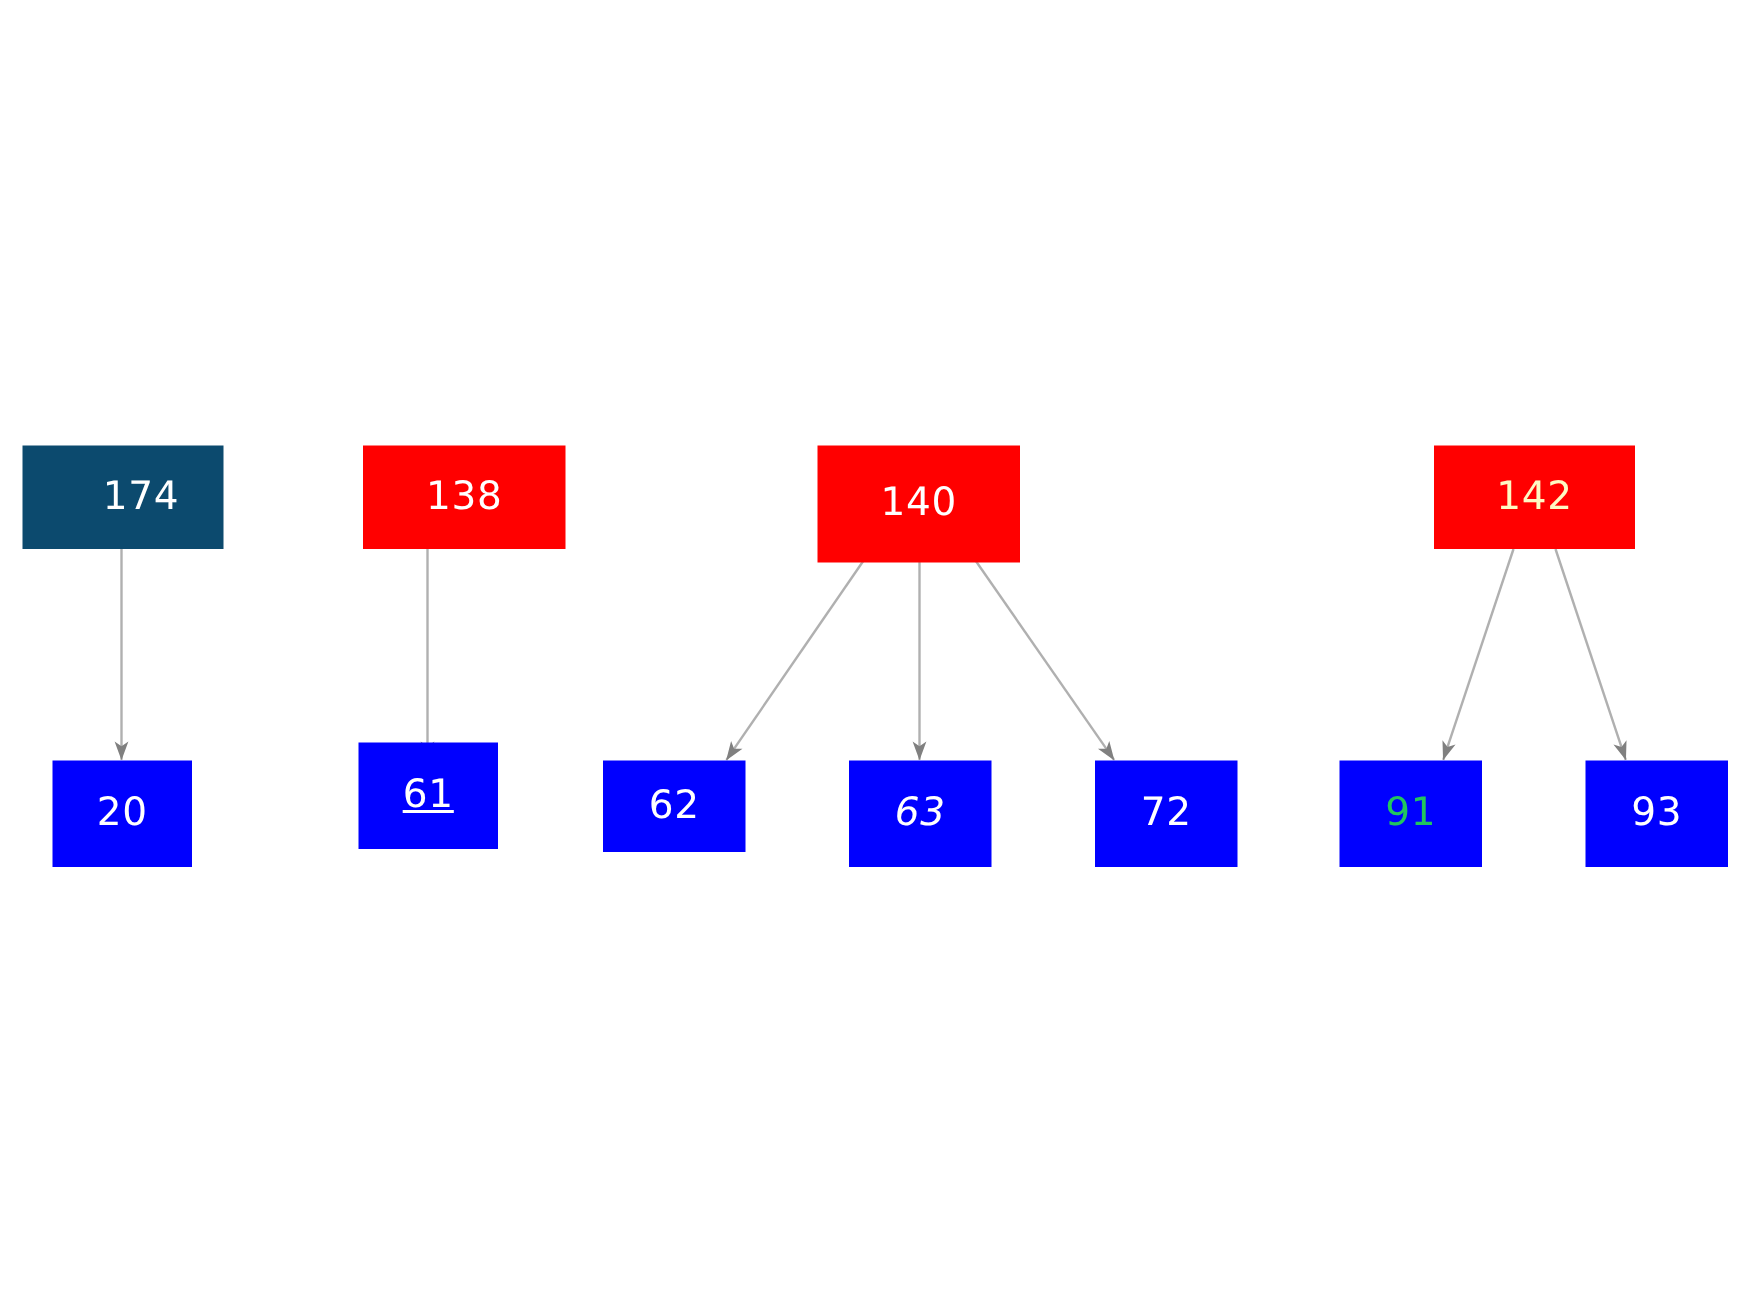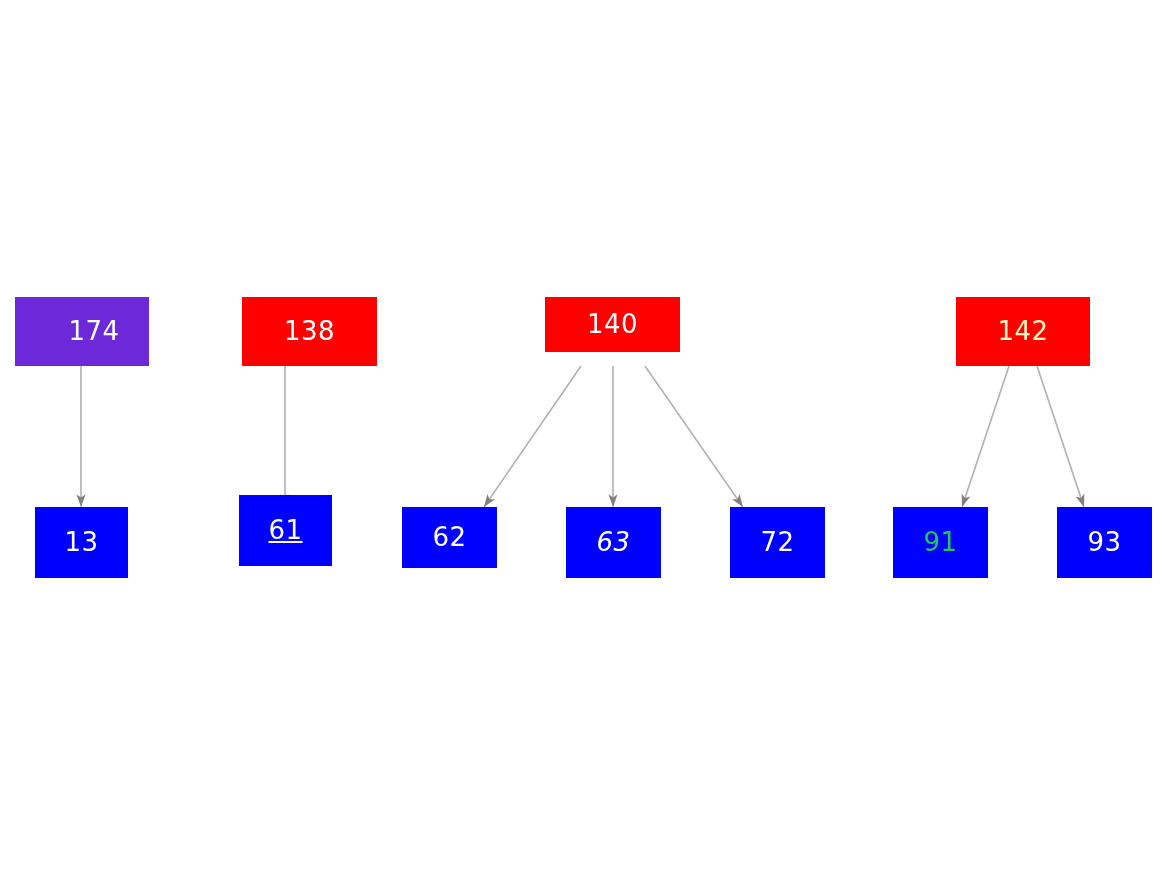--- a/index.html
+++ b/index.html
@@ -63,34 +63,34 @@
         <line x1="285" y1="366" x2="285" y2="506.5" stroke="#b0b0b0" stroke-width="1.6" marker-end="url(#arrowhead)"></line>
         <line x1="581" y1="366" x2="484.2833883892713" y2="506.5880643001314" stroke="#b0b0b0" stroke-width="1.6" marker-end="url(#arrowhead)"></line>
         <line x1="613" y1="366" x2="613" y2="506.5" stroke="#b0b0b0" stroke-width="1.6" marker-end="url(#arrowhead)"></line>
         <line x1="645" y1="366" x2="742.7146384114465" y2="506.5894287348362" stroke="#b0b0b0" stroke-width="1.6" marker-end="url(#arrowhead)"></line>
         <line x1="1009" y1="366" x2="962.1581138830085" y2="506.52565835097477" stroke="#b0b0b0" stroke-width="1.6" marker-end="url(#arrowhead)"></line>
         <line x1="1037" y1="366" x2="1083.8418861169916" y2="506.52565835097477" stroke="#b0b0b0" stroke-width="1.6" marker-end="url(#arrowhead)"></line>
       </g>
   </svg>
 
   <div id="node-layer">
-      <div class="node node-parent" style="left: 15px; top: 297px; width: 134px; height: 69px; background: #6d28d9; color: rgb(255, 255, 255); padding-left: 24px;">
+      <div class="node node-parent" style="left: 15px; top: 297px; width: 134px; height: 69px; background: #0c4a6e; color: rgb(255, 255, 255); padding-left: 24px;">
         <span class="node-label">174</span>
       </div>
       <div class="node node-parent" style="left: 218px; top: 297px; width: 135px; height: 69px; background: rgb(255, 0, 0); color: rgb(255, 255, 255); margin-left: 24px;">
         <span class="node-label">138</span>
       </div>
-      <div class="node node-parent" style="left: 545px; top: 297px; width: 135px; height: 55px; background: rgb(255, 0, 0); color: rgb(255, 255, 255);">
+      <div class="node node-parent" style="left: 545px; top: 297px; width: 135px; height: 78px; background: rgb(255, 0, 0); color: rgb(255, 255, 255);">
         <span class="node-label">140</span>
       </div>
       <div class="node node-parent" style="left: 956px; top: 297px; width: 134px; height: 69px; background: rgb(255, 0, 0); color: #fef9c3;">
         <span class="node-label">142</span>
       </div>
       <div class="node node-child" style="left: 35px; top: 507px; width: 93px; height: 71px; background: rgb(0, 0, 255); color: rgb(255, 255, 255);">
-        <span class="node-label">13</span>
+        <span class="node-label">20</span>
       </div>
       <div class="node node-child" style="left: 239px; top: 495px; width: 93px; height: 71px; background: rgb(0, 0, 255); color: rgb(255, 255, 255); text-decoration: underline;">
         <span class="node-label">61</span>
       </div>
       <div class="node node-child" style="left: 402px; top: 507px; width: 95px; height: 61px; background: rgb(0, 0, 255); color: rgb(255, 255, 255);">
         <span class="node-label">62</span>
       </div>
       <div class="node node-child" style="left: 566px; top: 507px; width: 95px; height: 71px; background: rgb(0, 0, 255); color: rgb(255, 255, 255); font-style: italic;">
         <span class="node-label">63</span>
       </div>

